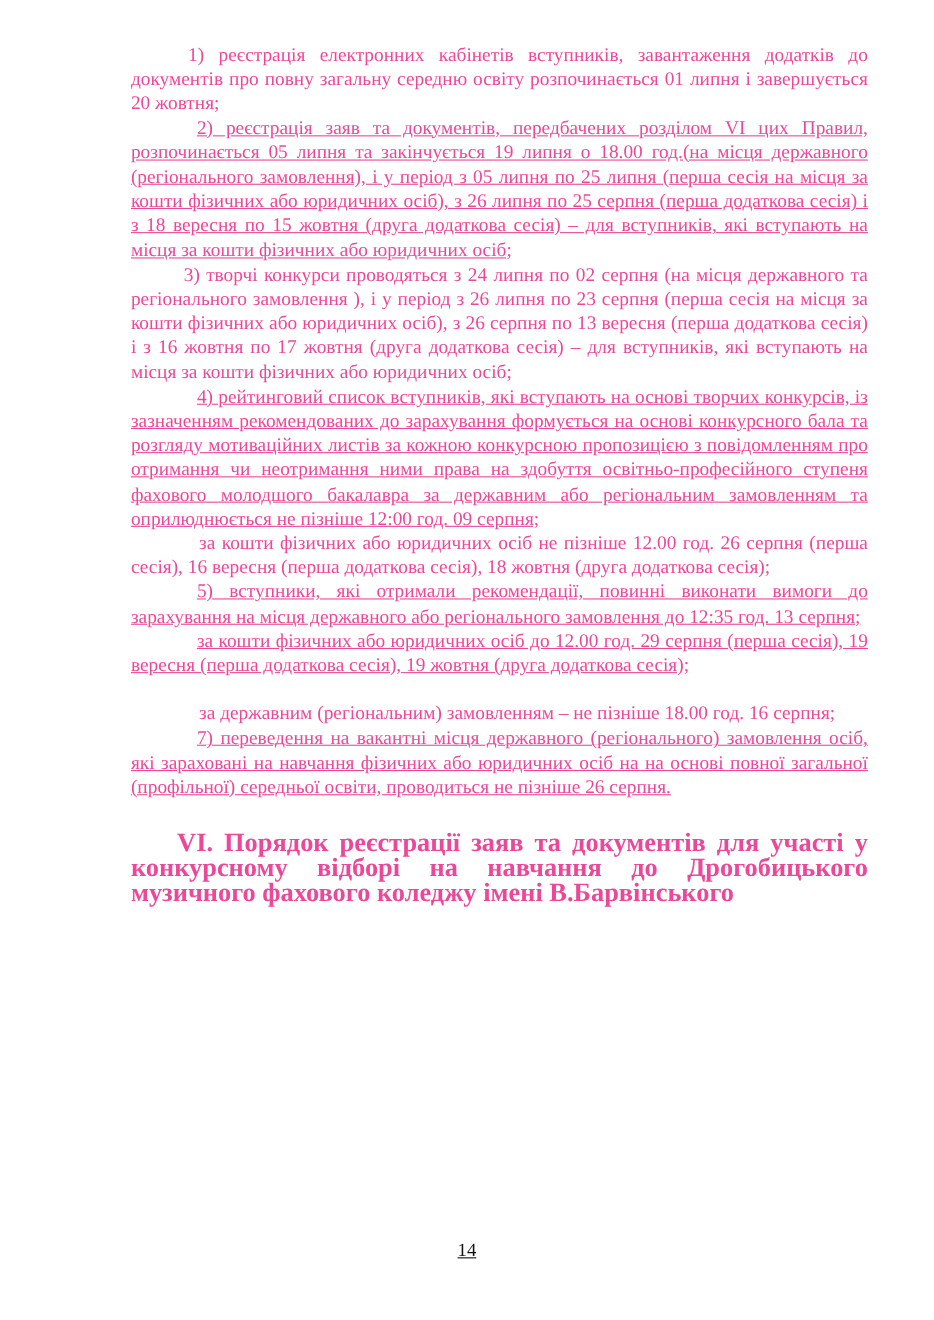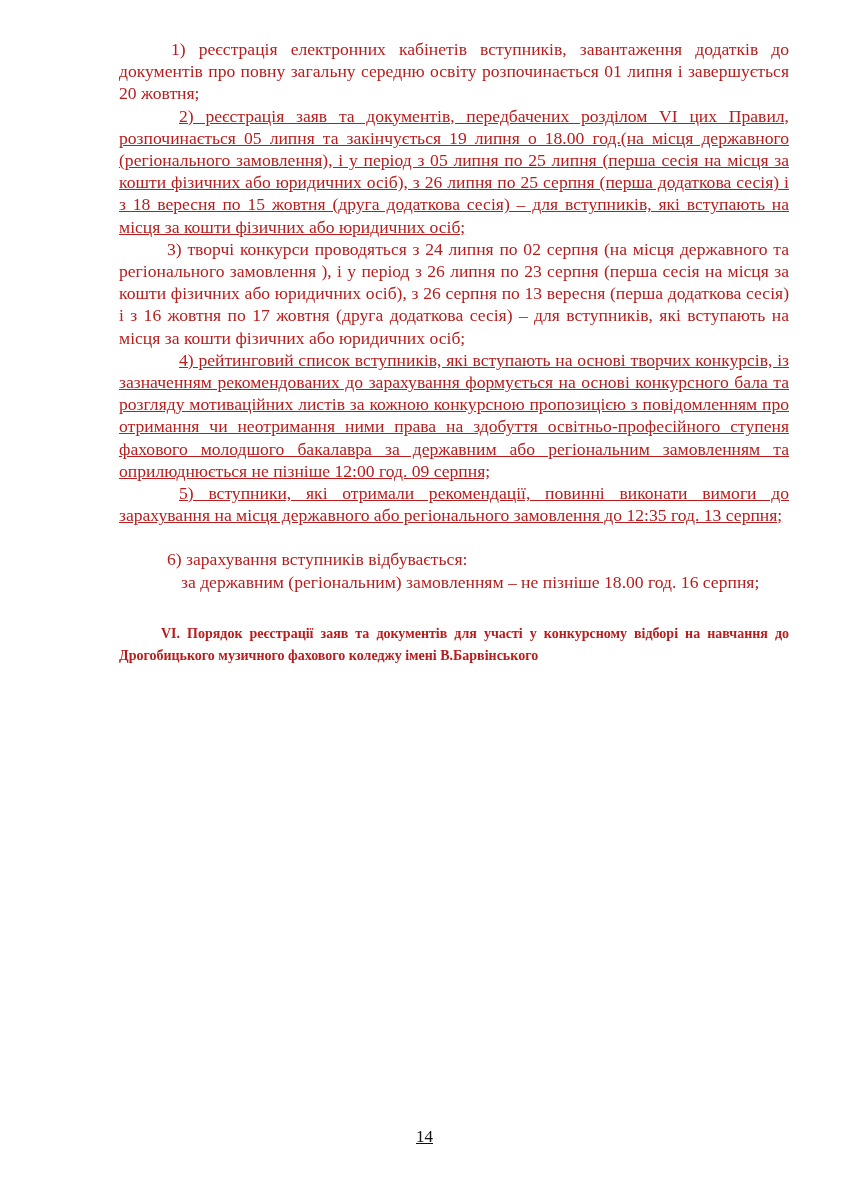--- a/index.html
+++ b/index.html
@@ -1,45 +1,47 @@
 <!DOCTYPE html>
 <html><head>
 <meta charset="utf-8">
 <style>
   html, body { margin: 0; padding: 0; background: #ffffff; }
   body { width: 849px; height: 1200px; position: relative; overflow: hidden; }
   .page {
     position: absolute; left: 119px; top: 38px; width: 670px;
     font-family: "Liberation Serif", serif; font-size: 17.6px; line-height: 22.2px;
-    color: #b91c1c; text-align: justify;
+    color: #ec4899; text-align: justify;
   }
   .p { margin: 0; text-indent: 52px; text-align: justify; }
   .p.i2 { text-indent: 60px; text-decoration: underline; }
   .p.i3 { text-indent: 48px; }
   .p.i4 { text-indent: 62px; }
   .gap { height: 22px; }
   .gap2 { height: 30px; }
   .heading {
     margin: 0; font-weight: bold; text-indent: 42px; text-align: justify;
-    font-size: 14px; line-height: 22.2px;
+    font-size: 24px; line-height: 22.2px;
   }
   .pagenum {
     position: absolute; left: 0; width: 849px; top: 1127px; text-align: center;
     font-family: "Liberation Serif", serif; font-size: 17px; color: #111; text-decoration: underline;
   }
 </style>
 </head>
 <body>
 
 <div class="page">
   <p class="p">1) реєстрація електронних кабінетів вступників, завантаження додатків до документів про повну загальну середню освіту розпочинається 01 липня і завершується 20 жовтня;</p>
   <p class="p i2">2) реєстрація заяв та документів, передбачених розділом VI цих Правил, розпочинається 05 липня та закінчується 19 липня  о 18.00 год.(на місця державного (регіонального замовлення), і у період з 05 липня по 25 липня (перша сесія на місця за кошти фізичних або юридичних осіб), з 26 липня по 25 серпня (перша додаткова сесія) і з 18 вересня по 15 жовтня (друга додаткова сесія) – для вступників, які вступають на місця за кошти фізичних або юридичних осіб;</p>
   <p class="p i3">3) творчі конкурси проводяться з  24 липня по   02 серпня (на місця державного та регіонального замовлення ), і у період з 26 липня по 23 серпня (перша сесія на місця за кошти фізичних або юридичних осіб), з  26 серпня по  13 вересня (перша додаткова сесія) і з 16 жовтня по 17 жовтня (друга додаткова сесія) – для вступників, які вступають на місця за кошти  фізичних або юридичних осіб;</p>
   <p class="p i2">4) рейтинговий список вступників, які вступають на основі творчих конкурсів, із зазначенням рекомендованих до зарахування формується на основі конкурсного бала та розгляду мотиваційних листів за кожною конкурсною пропозицією з повідомленням про отримання чи неотримання ними права на здобуття освітньо-професійного ступеня фахового молодшого бакалавра за державним або регіональним замовленням та оприлюднюється не пізніше 12:00 год. 09 серпня;</p>
+  <p class="p i4">за кошти фізичних або юридичних осіб не пізніше 12.00 год. 26 серпня (перша сесія), 16 вересня (перша додаткова сесія), 18 жовтня (друга додаткова сесія);</p>
   <p class="p i2">5) вступники, які отримали рекомендації, повинні виконати вимоги до зарахування на місця державного або регіонального замовлення до 12:35 год. 13 серпня;</p>
+  <p class="p i2">за кошти фізичних або юридичних осіб до 12.00 год. 29 серпня (перша сесія), 19 вересня (перша додаткова сесія), 19 жовтня (друга додаткова сесія);</p>
   <div class="gap"></div>
-  <p class="p i3">6) зарахування вступників відбувається:</p>
   <p class="p i4">за державним (регіональним) замовленням – не пізніше 18.00 год. 16 серпня;</p>
+  <p class="p i2">7) переведення на вакантні місця державного (регіонального) замовлення осіб, які зараховані на навчання фізичних або юридичних осіб на на основі повної загальної (профільної) середньої освіти, проводиться не пізніше 26 серпня.</p>
   <div class="gap2"></div>
   <p class="heading">VI. Порядок реєстрації заяв та документів для участі у конкурсному відборі на навчання до Дрогобицького музичного фахового коледжу імені В.Барвінського</p>
 </div>
 
 <div class="pagenum">14</div>
 
 </body></html>

